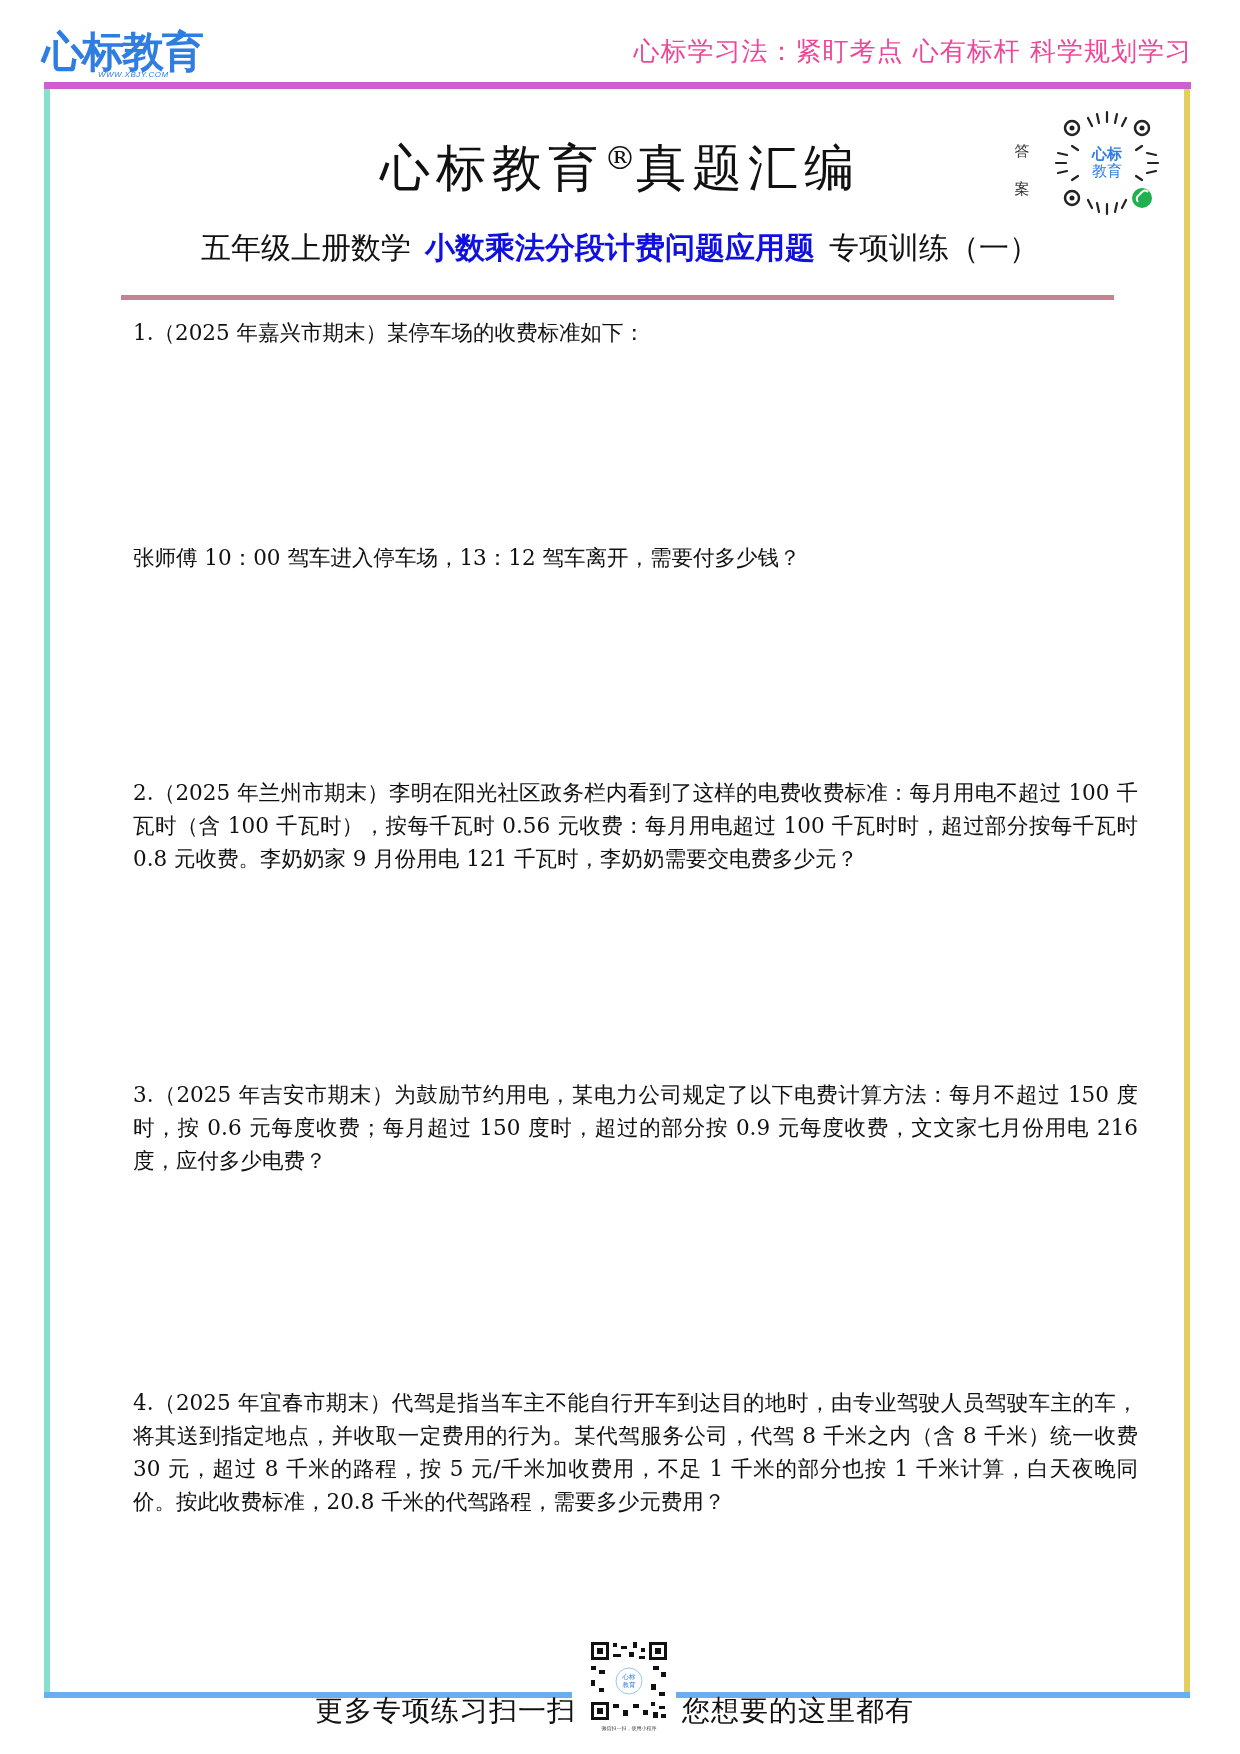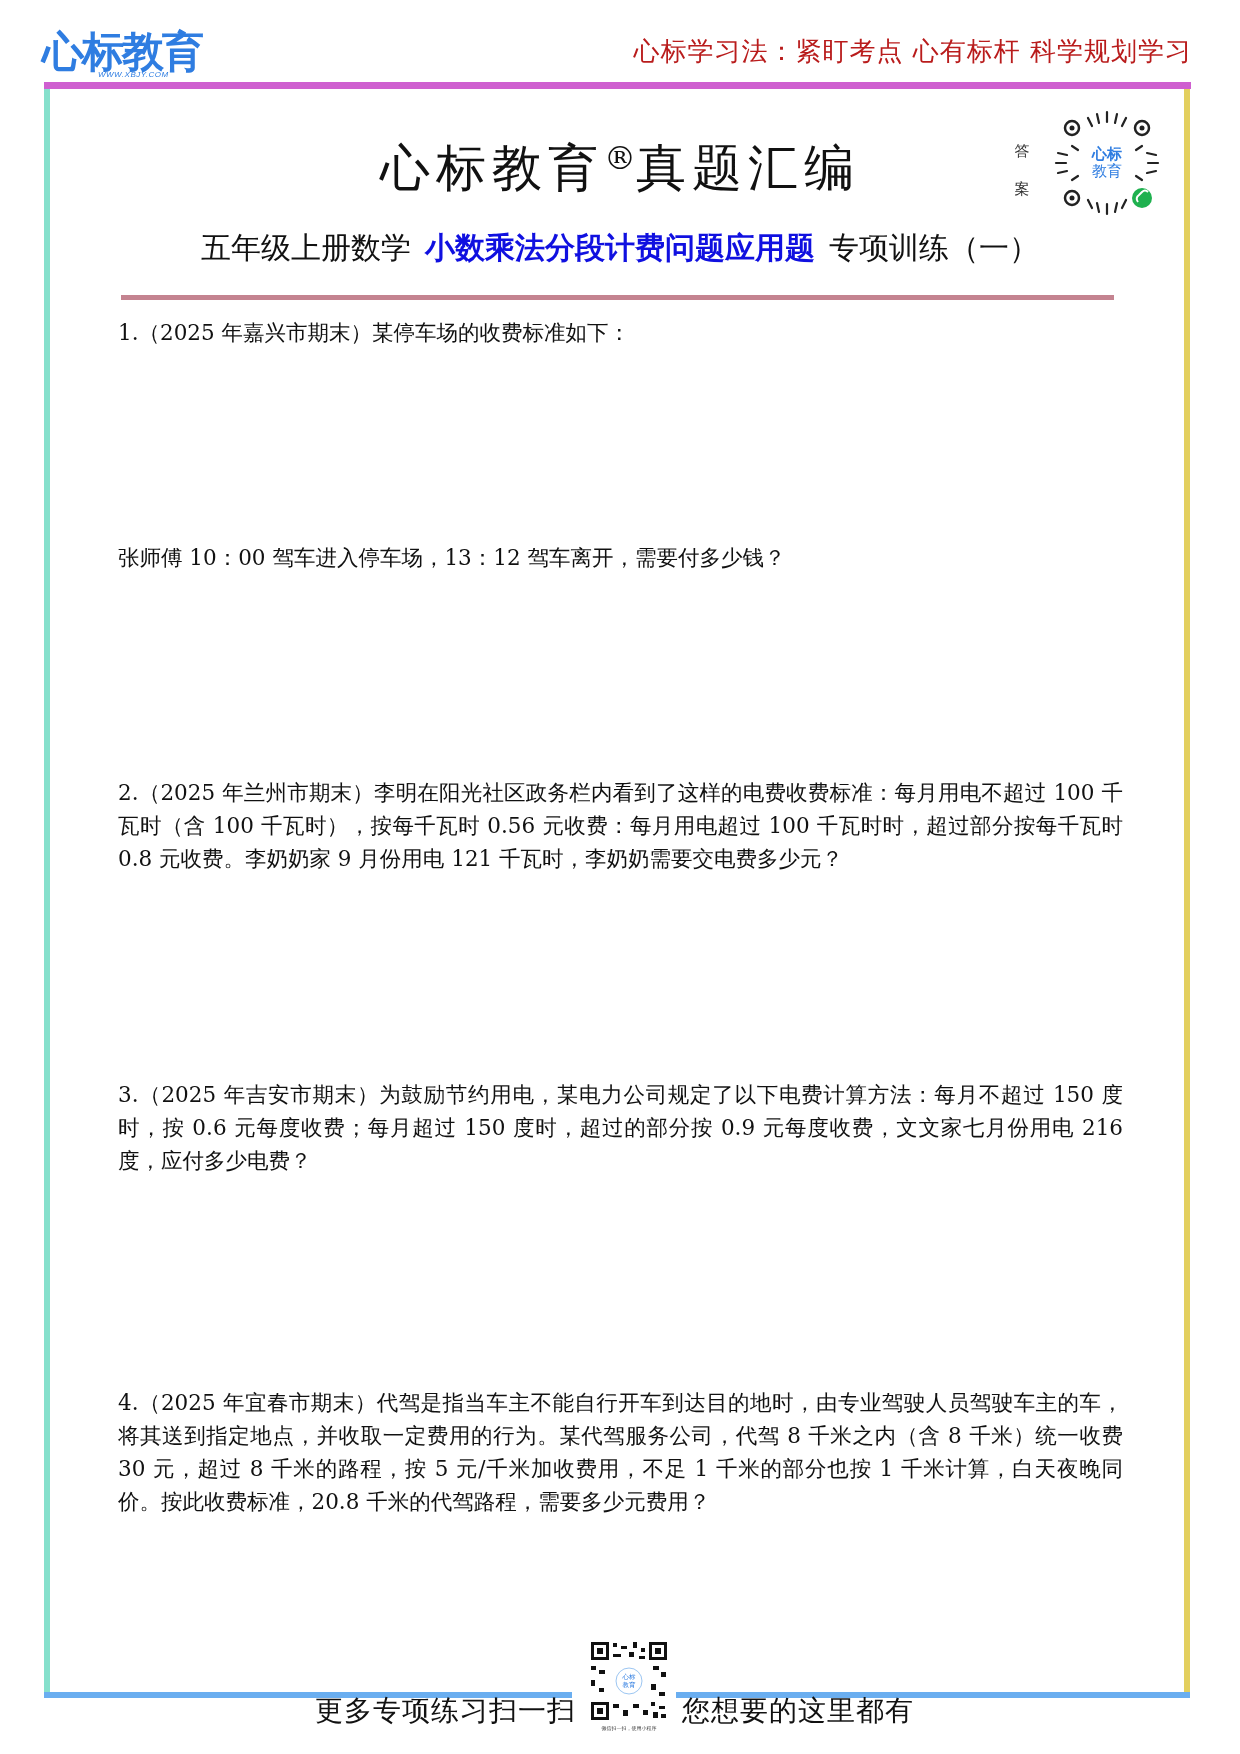--- a/index.html
+++ b/index.html
@@ -5,21 +5,21 @@
   html, body { margin: 0; padding: 0; background: #ffffff; }
   body { width: 1240px; height: 1754px; position: relative; overflow: hidden;
          font-family: "DejaVu Serif", "Liberation Serif", serif; color: #111; }
 
   
   .logo { position: absolute; left: 42px; top: 30px; width: 160px; height: 52px; }
   .logo .mark { font-family: "DejaVu Sans", sans-serif; font-weight: bold; font-size: 42px;
                 color: #2f7de1; letter-spacing: -2px; line-height: 44px; }
   .logo .url { position: absolute; left: 56px; top: 40px; font-family: "Liberation Sans", sans-serif;
                font-size: 8px; font-style: italic; color: #2f7de1; letter-spacing: 0.5px; }
-  .motto { position: absolute; right: 48px; top: 34px; font-size: 26px; color: #b91c1c;
+  .motto { position: absolute; right: 48px; top: 34px; font-size: 26px; color: #ec4899;
            font-family: "DejaVu Serif", serif; letter-spacing: 1px; }
 
   
   .bar-top { position: absolute; left: 44px; top: 82px; width: 1147px; height: 7px; background: #cf5fd0; }
   .bar-left { position: absolute; left: 44px; top: 89px; width: 6px; height: 1604px; background: #86e0cc; }
   .bar-right { position: absolute; left: 1184px; top: 89px; width: 6px; height: 1604px; background: #e3cf5e; }
   .bar-bottom-l { position: absolute; left: 44px; top: 1692px; width: 528px; height: 6px; background: #6aaef0; }
   .bar-bottom-r { position: absolute; left: 676px; top: 1692px; width: 514px; height: 6px; background: #6aaef0; }
 
   
@@ -28,21 +28,21 @@
   .main-title sup { font-size: 32px; vertical-align: 16px; letter-spacing: 0; }
   .answer-label { position: absolute; left: 1012px; top: 132px; width: 20px; font-size: 15px;
                   line-height: 38px; color: #333; font-family: "DejaVu Sans", sans-serif; text-align: center; }
   .qr-top { position: absolute; left: 1052px; top: 108px; width: 110px; height: 110px; }
   .subtitle { position: absolute; left: 0; width: 1240px; top: 228px; text-align: center;
               font-family: "DejaVu Sans", sans-serif; font-size: 30px; }
   .subtitle .hl { color: #1010e0; font-weight: bold; margin: 11px 14px; }
   .title-rule { position: absolute; left: 121px; top: 295px; width: 993px; height: 5px; background: #c48390; }
 
   
-  .q { position: absolute; left: 118px; width: 1005px; font-size: 21.5px; line-height: 33px;
+  .q { position: absolute; left: 133px; width: 1005px; font-size: 21.5px; line-height: 33px;
        font-family: "DejaVu Serif", serif; text-align: justify; }
 
   table.fee { position: absolute; left: 107px; top: 370px; width: 1037px; border-collapse: collapse;
               font-size: 21.5px; font-family: "DejaVu Serif", serif; }
   table.fee td { border: 1.5px solid #222; text-align: center; padding: 0 12px; }
   table.fee tr.r1 td { height: 58px; }
   table.fee tr.r2 td { height: 88px; line-height: 32px; }
   table.fee td.c0 { width: 70px; padding: 0 6px; }
   table.fee td.c1 { width: 580px; }
 

